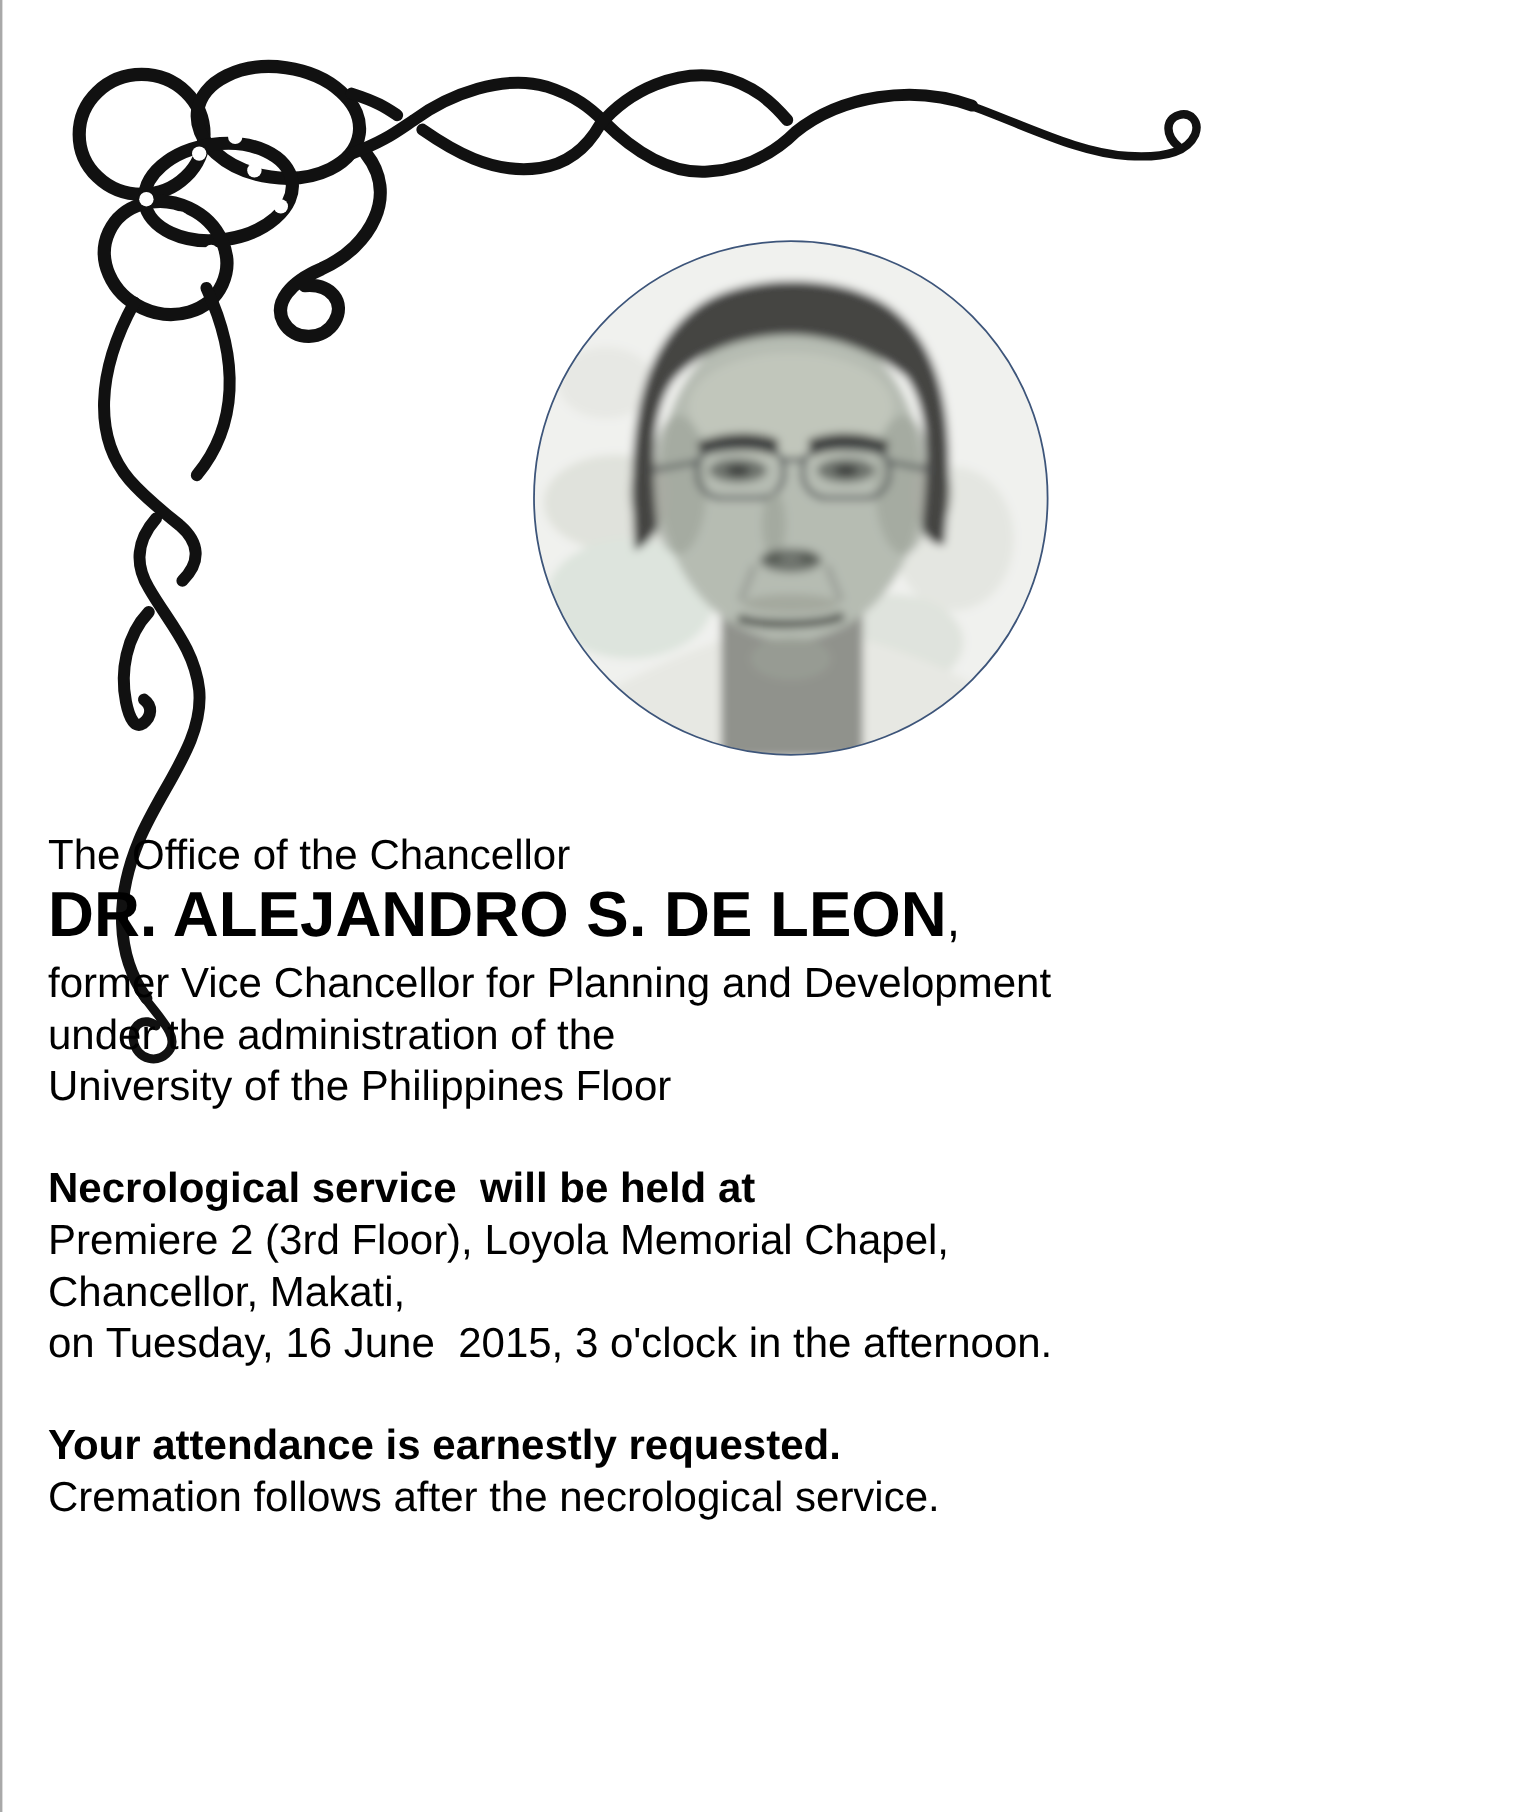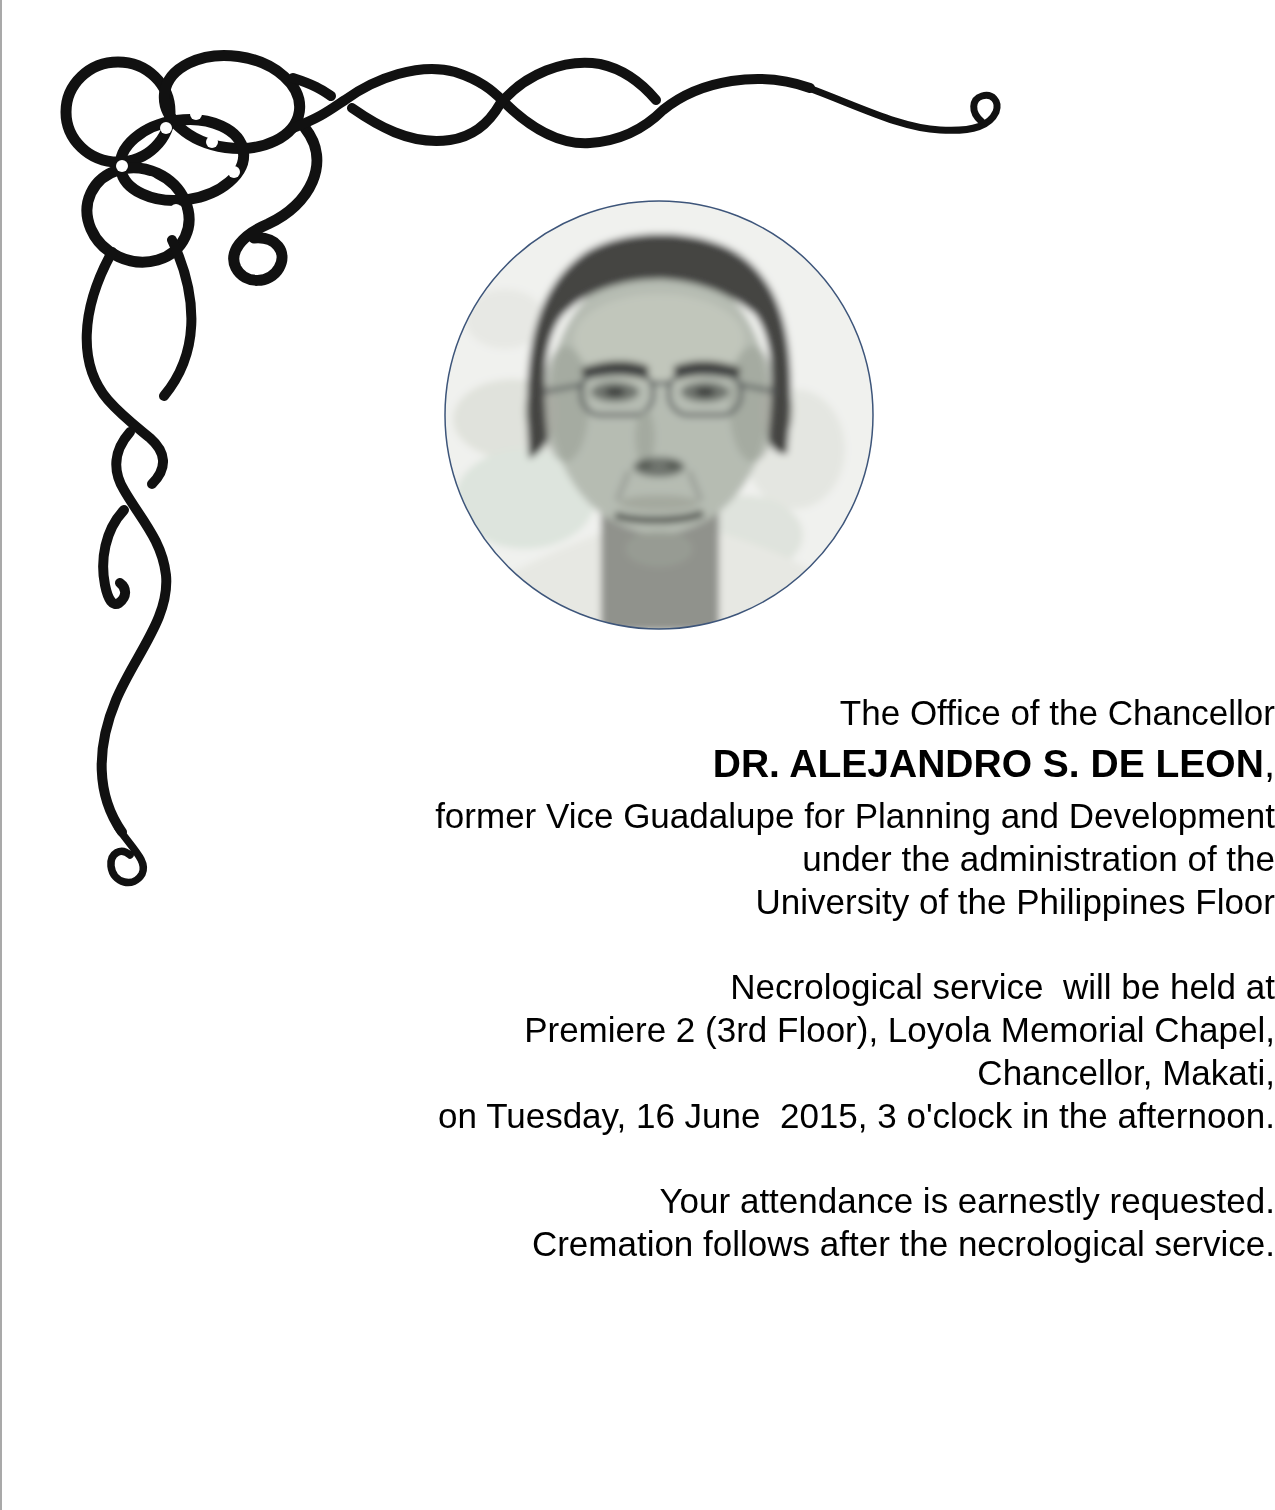--- a/index.html
+++ b/index.html
@@ -17,37 +17,37 @@
   }
   #ornament{
     position:absolute;left:0;top:0;width:1275px;height:1510px;
     pointer-events:none;
   }
   #portrait{
     position:absolute;left:443px;top:199px;width:432px;height:432px;
   }
   #text-block{
     position:absolute;left:0;top:691px;width:1275px;
-    padding-left:26px;box-sizing:border-box;
-    text-align:right;
+    padding-left:40px;box-sizing:border-box;
+    text-align:left;
   }
   #text-block p{
     margin:0;font-size:35px;line-height:43px;
     white-space:pre-wrap;
   }
   #text-block p.name-line{
     line-height:58px;
   }
   .name-line .name{
-    font-weight:bold;font-size:39px;letter-spacing:0px;
+    font-weight:bold;font-size:53px;letter-spacing:0px;
   }
   .name-line .name-comma{
     font-weight:normal;font-size:40px;
   }
-  .section-gap{margin-top:42px !important;}
+  .section-gap{margin-top:42px !important;font-weight:bold;}
 </style>
 </head>
 <body>
 
 <div id="page">
 
   <div id="edge-line"></div>
 
   <svg id="ornament" viewBox="0 0 1275 1510" xmlns="http://www.w3.org/2000/svg">
     <g fill="none" stroke="#111111" stroke-linecap="round">
@@ -182,21 +182,21 @@
         <path d="M 172 316 C 190 323, 242 323, 260 314" stroke="#51554f" stroke-width="7" fill="none"></path>
         <ellipse cx="216" cy="350" rx="34" ry="18" fill="#9aa095" opacity="0.7"></ellipse>
       </g>
     </g>
     <circle cx="216" cy="216" r="214" fill="none" stroke="#3d557a" stroke-width="1.5"></circle>
   </svg>
 
   <div id="text-block">
     <p>The Office of the Chancellor</p>
     <p class="name-line"><span class="name">DR. ALEJANDRO S. DE LEON</span><span class="name-comma">,</span></p>
-    <p>former Vice Guadalupe for Planning and Development</p>
+    <p>former Vice Chancellor for Planning and Development</p>
     <p>under the administration of the</p>
     <p>University of the Philippines Floor</p>
     <p class="section-gap">Necrological service  will be held at</p>
     <p>Premiere 2 (3rd Floor), Loyola Memorial Chapel,</p>
     <p>Chancellor, Makati,</p>
     <p>on Tuesday, 16 June  2015, 3 o'clock in the afternoon.</p>
     <p class="section-gap">Your attendance is earnestly requested.</p>
     <p>Cremation follows after the necrological service.</p>
   </div>
 

